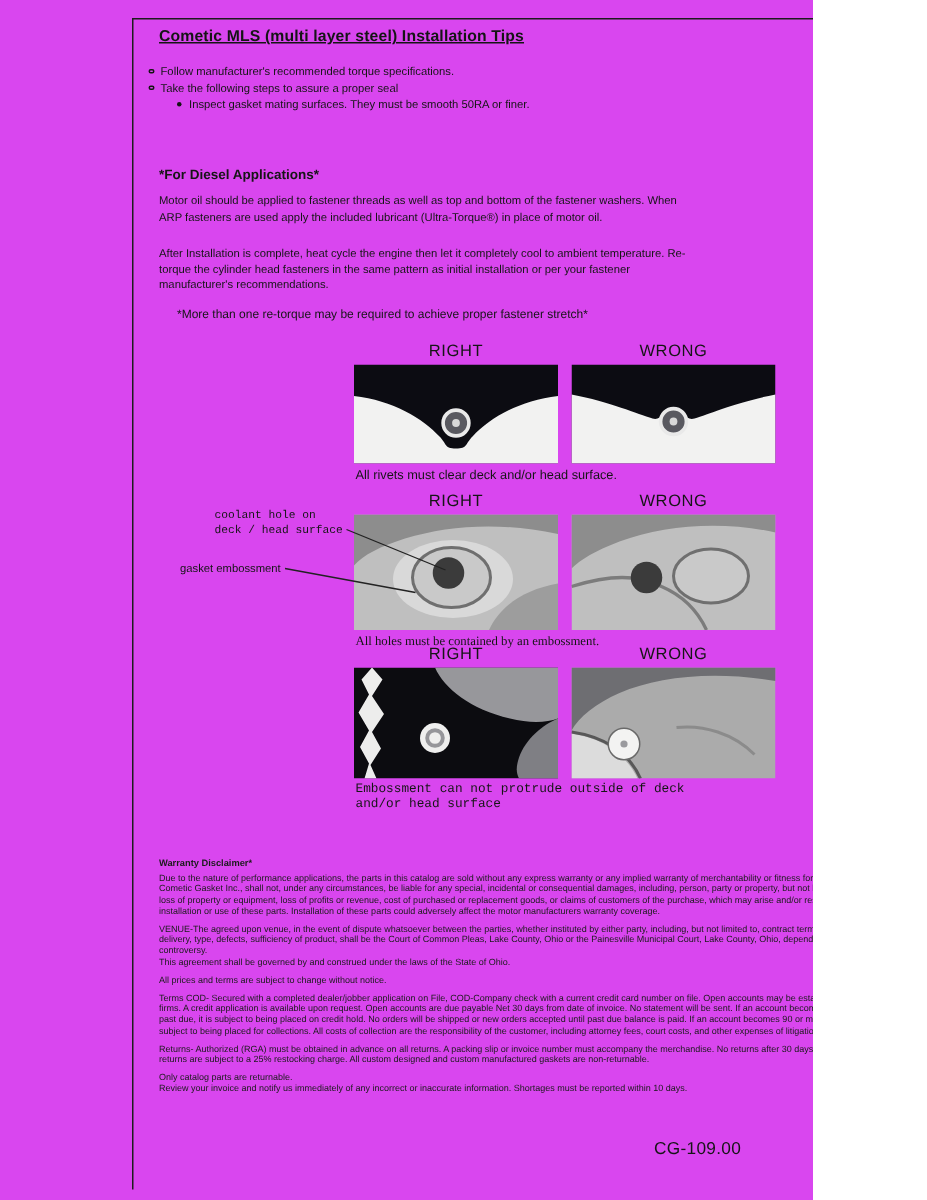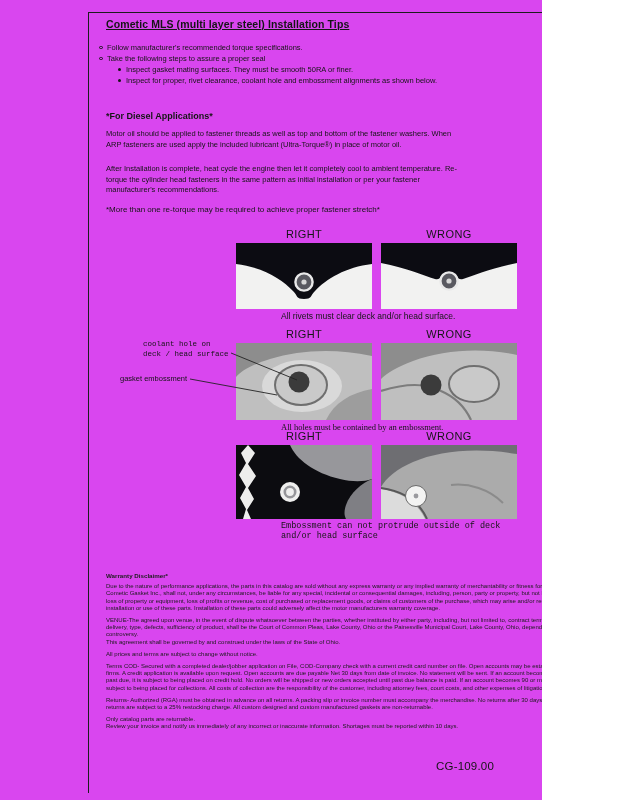--- a/index.html
+++ b/index.html
@@ -11,25 +11,25 @@
            border-top:1px solid #1c1c1c; border-left:1px solid #1c1c1c; }
   .title { font-size:10.5px; font-weight:bold; text-decoration:underline; letter-spacing:0.1px; }
   .tips { font-size:7.5px; line-height:11px; }
   .tip { position:relative; padding-left:9px; }
   .tip.sub { margin-left:19px; }
   .dot { position:absolute; left:1px; top:3.6px; width:3.6px; height:3.6px; border-radius:50%; }
   .dot.o { border:0.9px solid #151515; }
   .dot.f { background:#151515; width:3.2px; height:3.2px; top:3.9px; }
   .diesel-head { font-size:9px; font-weight:bold; }
   .bodypara { font-size:7.5px; line-height:10.6px; width:360px; }
-  .note { font-size:8px; }
+  .note { font-size:8px;margin-left:12px; }
   .dlabel { width:136px; text-align:center; font-size:11px; letter-spacing:0.4px; }
   .panel { width:136px; line-height:0; }
   .panel svg { display:block; }
-  .caption { font-size:8.5px; line-height:10px;margin-left:44px; }
+  .caption { font-size:8.5px; line-height:10px; }
   .pre { white-space:pre-line;font-family:Liberation Mono, monospace; }
   .callout { font-size:7.5px; line-height:9.5px; }
   .pointer-lines { pointer-events:none; }
   .disc { width:500px; font-size:6px; line-height:7.2px; color:#1b1b1b; }
   .disc h3 { font-size:6.2px; font-weight:bold; margin-bottom:4px; }
   .disc p { margin-bottom:5px; }
   .disc p.tight { margin-bottom:0; }
   .code { font-size:11.5px; letter-spacing:0.2px;margin-left:48px; }
 </style>
 </head>
@@ -46,24 +46,20 @@
       <span class="dot o"></span>
       <span>Follow manufacturer's recommended torque specifications.</span>
     </div>
     <div class="tip">
       <span class="dot o"></span>
       <span>Take the following steps to assure a proper seal</span>
     </div>
     <div class="tip sub">
       <span class="dot f"></span>
       <span>Inspect gasket mating surfaces.  They must be smooth 50RA or finer.</span>
-    </div>
-    <div class="tip sub">
-      <span class="dot f"></span>
-      <span>Inspect for proper, rivet clearance, coolant hole and embossment alignments as shown below.</span>
     </div>
   </div>
 
   <div class="abs diesel-head" style="left:106px; top:111px;">*For Diesel Applications*</div>
 
   <div class="abs bodypara" style="left:106px; top:129px;">Motor oil should be applied to fastener threads as well as top and bottom of the fastener washers. When ARP fasteners are used apply the included lubricant (Ultra-Torque®) in place of motor oil.</div>
 
   <div class="abs bodypara" style="left:106px; top:164px;">After Installation is complete, heat cycle the engine then let it completely cool to ambient temperature. Re-torque the cylinder head fasteners in the same pattern as initial installation or per your fastener manufacturer's recommendations.</div>
 
   <div class="abs note" style="left:106px; top:205px;">*More than one re-torque may be required to achieve proper fastener stretch*</div>

